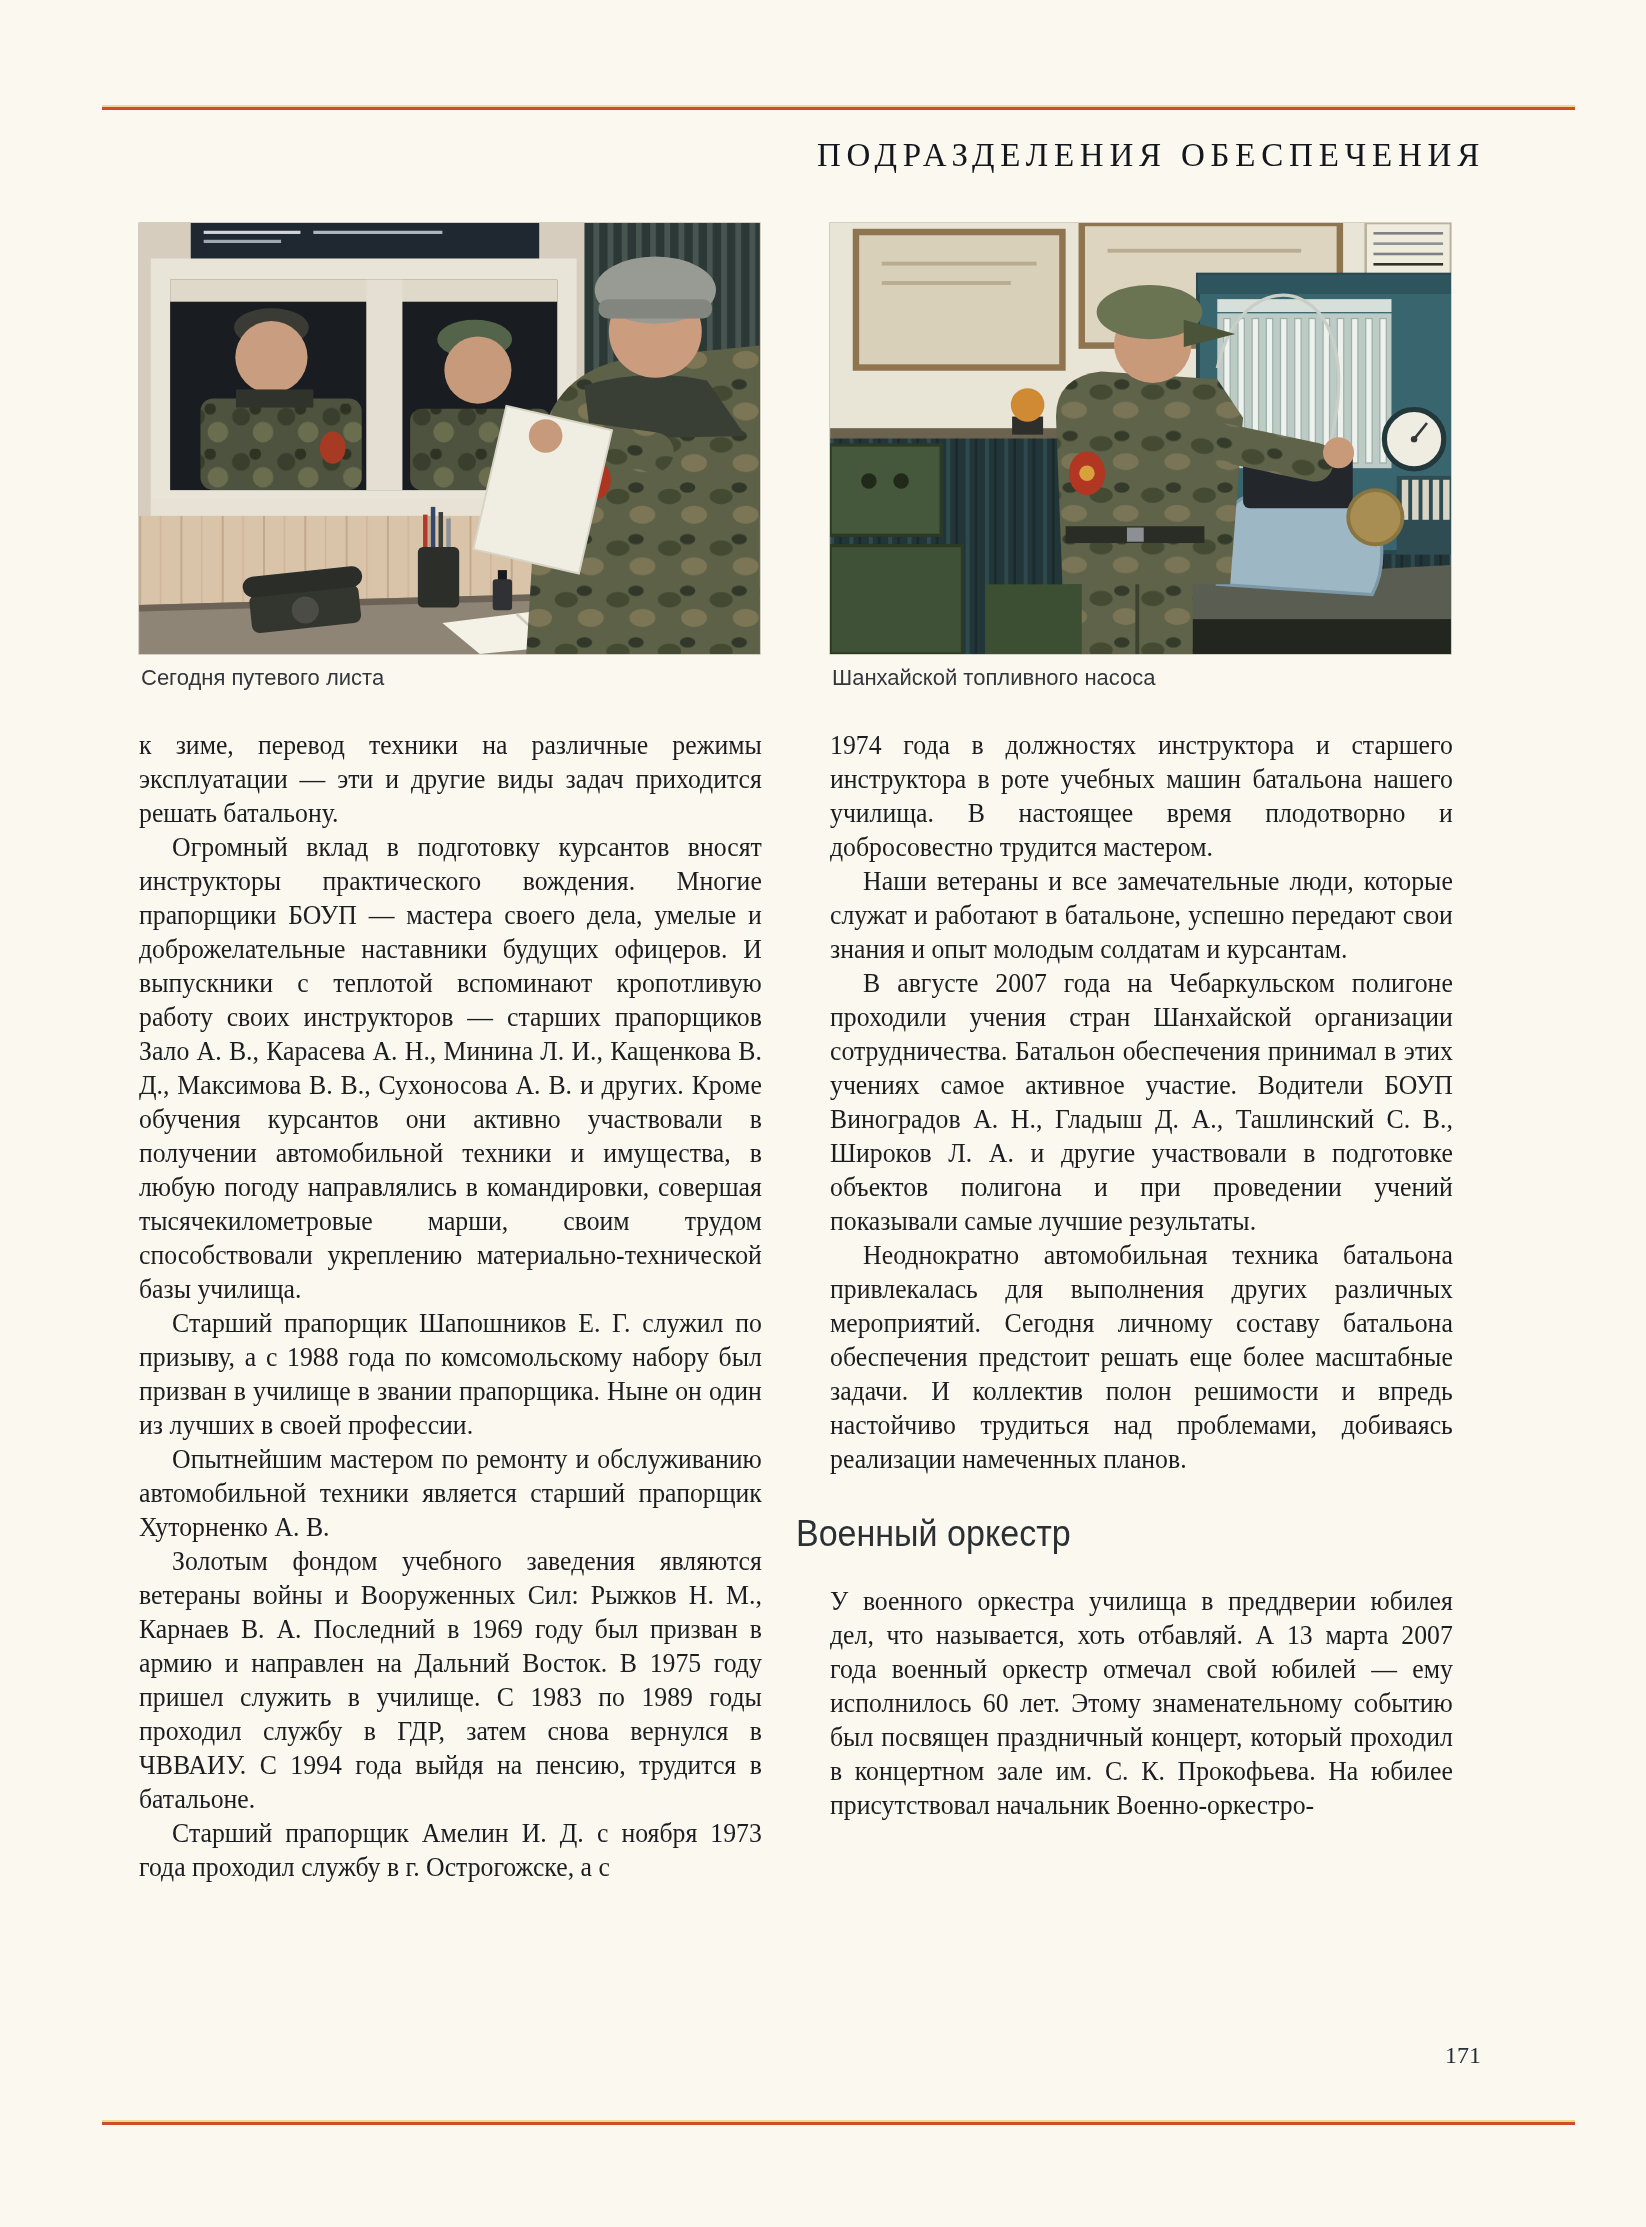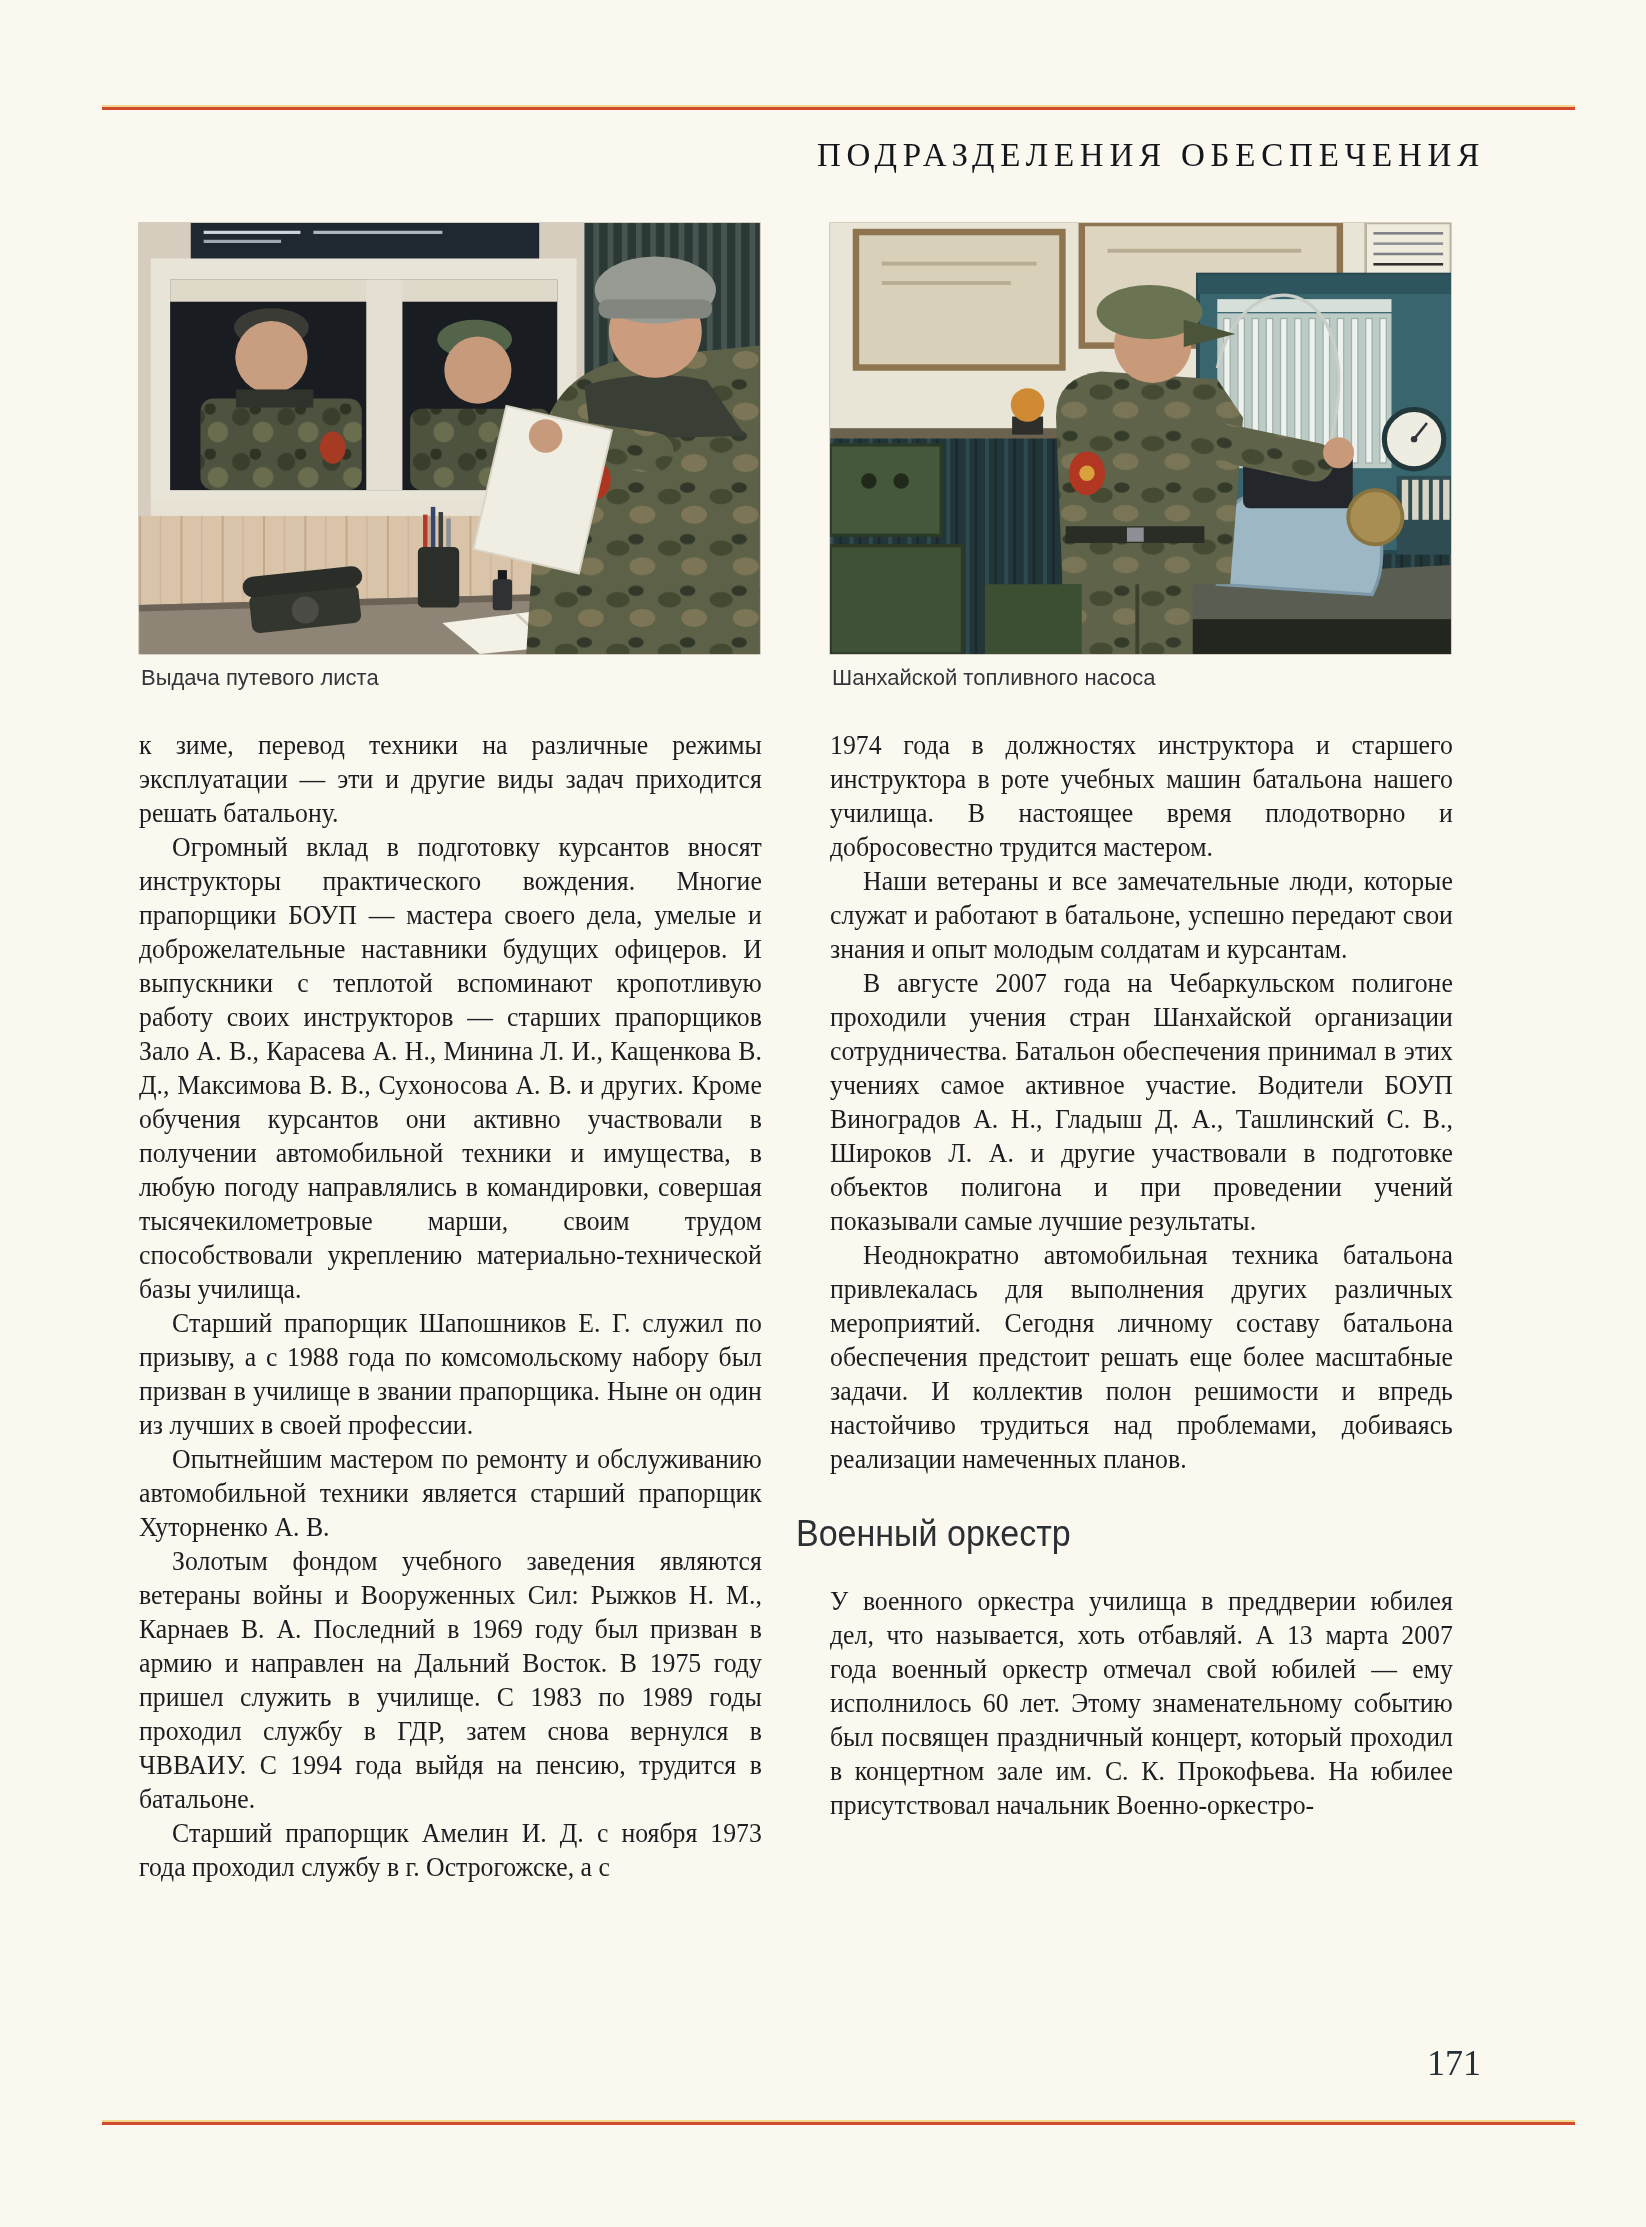--- a/index.html
+++ b/index.html
@@ -47,21 +47,21 @@
   .col-right{left:830px;}
   .col p{margin:0;}
   .p-indent{text-indent:36px;}
   .section-heading{
     font-family:"Liberation Sans","DejaVu Sans",sans-serif;
     font-weight:400;font-size:37px;line-height:41px;color:#2b3034;
     margin:37px 0 30px -37px;text-align:left;letter-spacing:0;
   }
   .page-number{
     position:absolute;top:2042px;right:165px;
-    font-size:36px;color:#273039;
+    font-size:24px;color:#273039;
   }
 </style>
 </head>
 <body>
 
 <div class="page">
 
   <div class="rule rule-top"></div>
 
   <div class="running-head">ПОДРАЗДЕЛЕНИЯ ОБЕСПЕЧЕНИЯ</div>
@@ -151,21 +151,21 @@
         <rect x="600" y="298" width="230" height="62" rx="30" fill="url(#camo2)"></rect>
       </g>
       <ellipse cx="705" cy="398" rx="26" ry="31" fill="#ae3520"></ellipse>
 
       <g transform="rotate(13 620 410)">
         <rect x="542" y="298" width="168" height="228" fill="#f0ede2" stroke="#d8d4c6" stroke-width="3"></rect>
       </g>
       <circle cx="630" cy="330" r="26" fill="#c79a7b"></circle>
     </svg>
   </figure>
-  <figcaption class="caption caption-left">Выдача путевого листа</figcaption>
+  <figcaption class="caption caption-left">Сегодня путевого листа</figcaption>
 
   <figure class="photo photo-right">
     <svg viewBox="0 0 962 668" aria-hidden="true">
       <defs>
         <pattern id="corr" width="30" height="12" patternUnits="userSpaceOnUse">
           <rect width="30" height="12" fill="#223639"></rect>
           <rect width="6" height="12" fill="#2f4a4e"></rect>
           <rect x="14" width="4" height="12" fill="#1a2a2c"></rect>
         </pattern>
         <pattern id="camo3" width="80" height="80" patternUnits="userSpaceOnUse">

